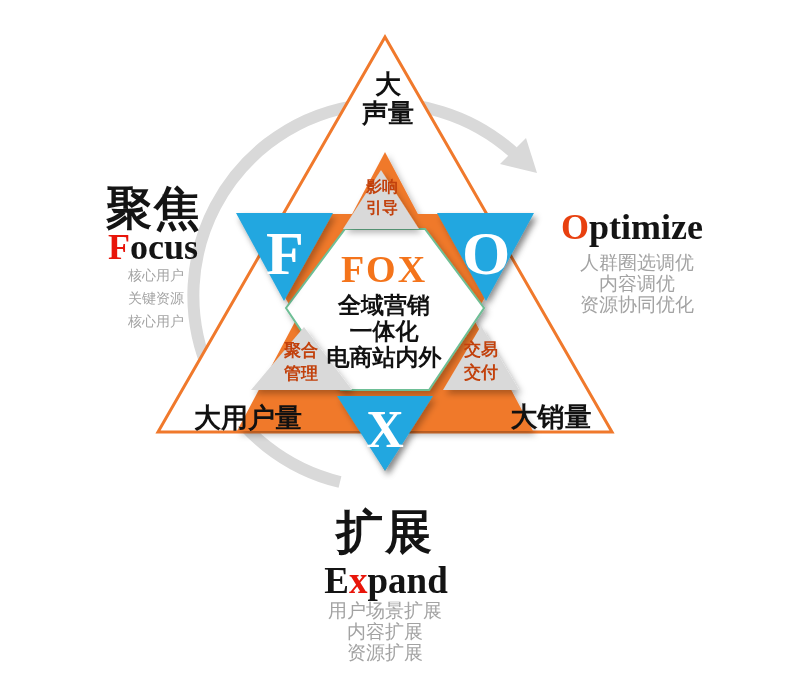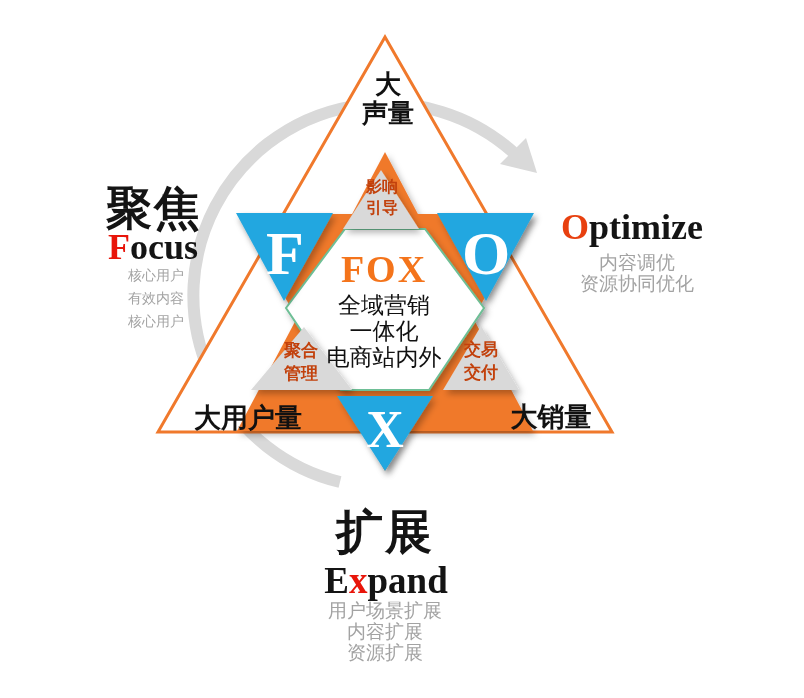--- a/index.html
+++ b/index.html
@@ -13,21 +13,21 @@
   .heading{font-weight:700;color:#141414;letter-spacing:2px;}
   .word{font-weight:700;color:#141414;}
   .word .red{color:#e8150a;}
   .word .red-o{color:#e8400f;}
   .sub{color:#a3a3a3;font-weight:400;}
   .corner{font-weight:700;color:#111;}
   .stage{font-weight:700;color:#c2410c;}
   .letter{color:#ffffff;font-weight:700;display:flex;align-items:center;justify-content:center;
           position:absolute;transform:translateX(-50%);}
   .brand{font-weight:700;color:#f4741b;letter-spacing:2px;}
-  .center-lines{font-weight:400;color:#111;}
+  .center-lines{font-weight:700;color:#111;}
 </style>
 </head>
 <body>
 
 <div class="canvas">
 
   <svg width="804" height="698" viewBox="0 0 804 698">
     <defs>
       <filter id="sh" x="-20%" y="-20%" width="140%" height="140%">
         <feDropShadow dx="3" dy="4" stdDeviation="3" flood-color="#000000" flood-opacity="0.28"></feDropShadow>
@@ -89,28 +89,29 @@
     <div>一体化</div>
     <div>电商站内外</div>
   </div>
 
   <div class="t heading cjk" style="left:154px;top:178px;font-size:46px;">聚焦</div>
   <div class="t word" style="left:141px;top:226px;font-size:36px;margin-left:12px;">
     <span class="red">F</span><span>ocus</span>
   </div>
   <div class="t sub cjk" style="left:156px;top:264px;font-size:14px;line-height:23px;">
     <div>核心用户</div>
-    <div>有效内容</div>
+    <div>关键资源</div>
     <div>核心用户</div>
   </div>
 
   <div class="t word" style="left:632px;top:206px;font-size:36px;">
     <span class="red-o">O</span><span>ptimize</span>
   </div>
   <div class="t sub cjk" style="left:637px;top:252px;font-size:19px;line-height:21px;">
+    <div>人群圈选调优</div>
     <div>内容调优</div>
     <div>资源协同优化</div>
   </div>
 
   <div class="t heading cjk" style="left:385px;top:501px;font-size:47px;">扩展</div>
   <div class="t word" style="left:386px;top:559px;font-size:37px;">
     <span>E</span><span class="red">x</span><span>pand</span>
   </div>
   <div class="t sub cjk" style="left:385px;top:600px;font-size:19px;line-height:21px;">
     <div>用户场景扩展</div>

